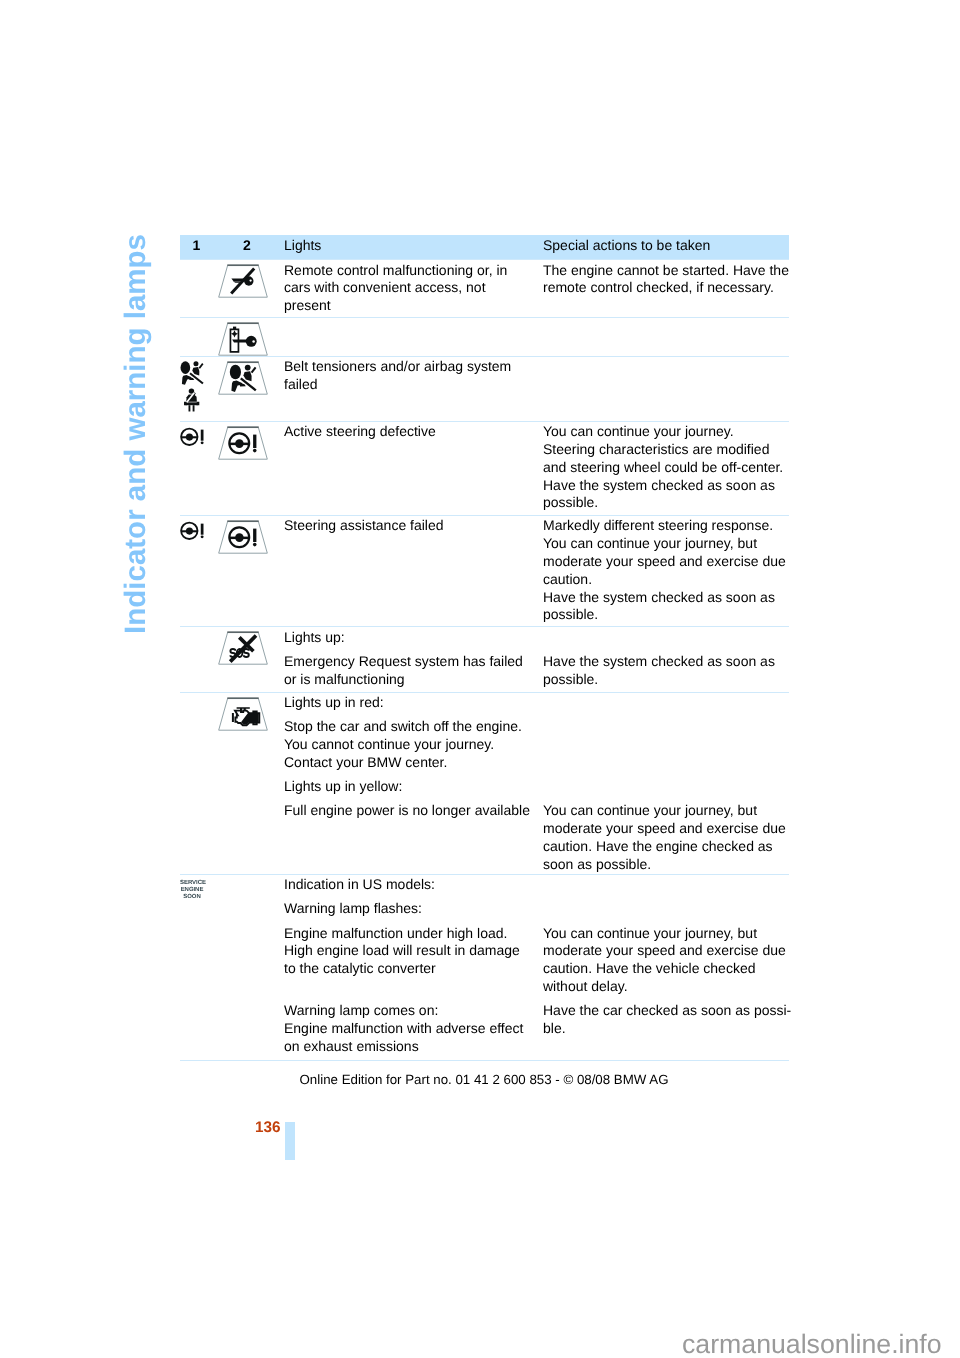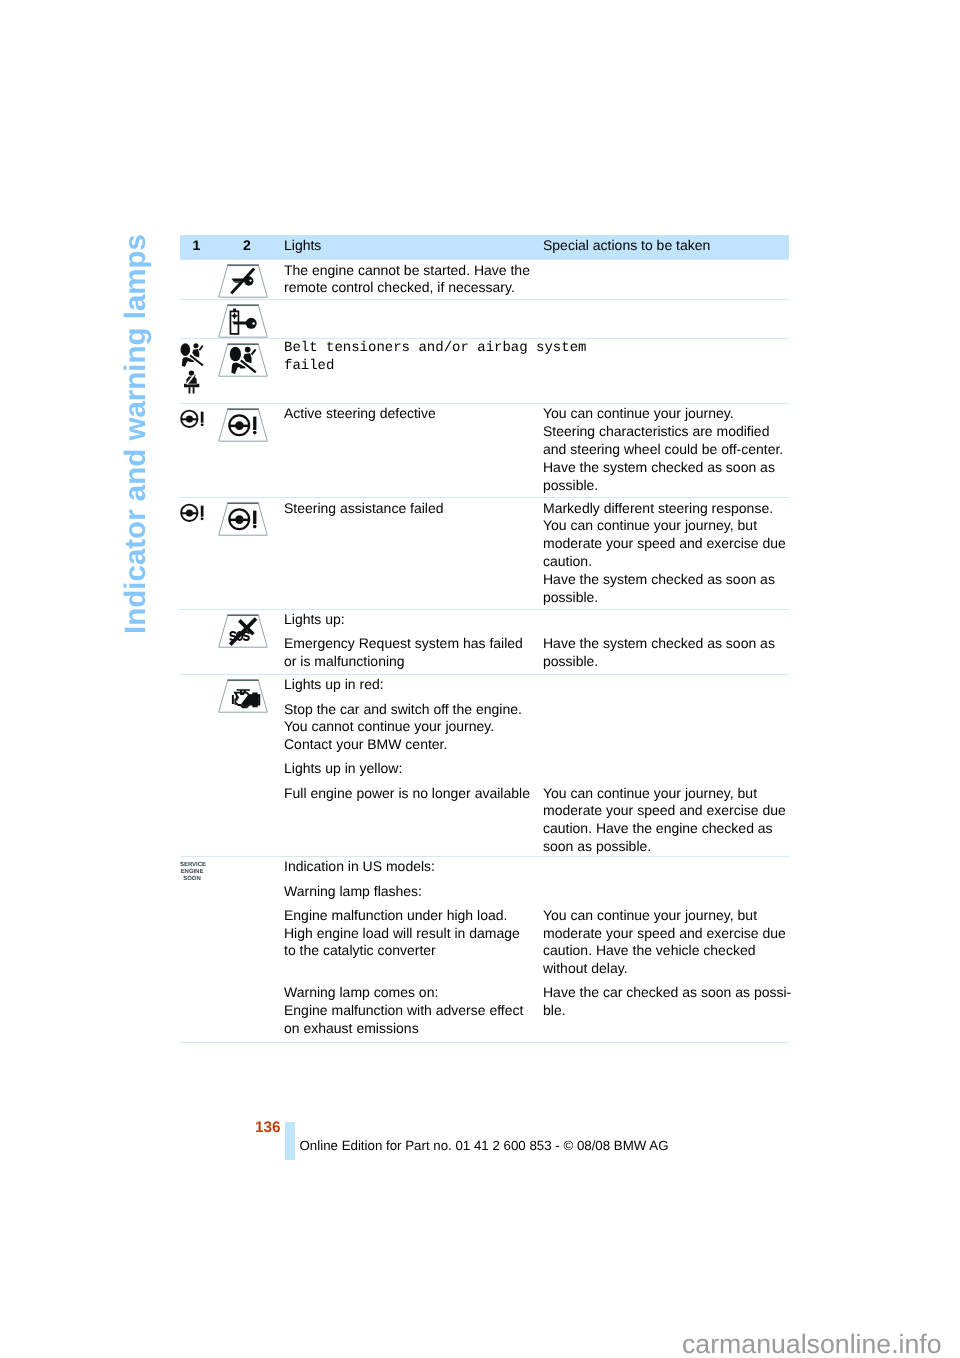--- a/index.html
+++ b/index.html
@@ -25,35 +25,35 @@
   .hdr .c4{padding-left:4px;box-sizing:border-box;}
 
   .cell{font-size:14px;line-height:17.79px;color:#000;}
     .icons{padding-top:4px;box-sizing:border-box;text-align:center;}
   .c2.icons{padding-left:14px;padding-right:12px;}
   .body{display:flex;flex:1 1 auto;flex-direction:column;padding-top:1.6px;padding-bottom:3.6px;}
   .blkrow{display:flex;margin-bottom:6.4px;}
   .row{min-height:0;}
   .r0 .body{padding-bottom:1.6px;}
   .r1 .body{padding-bottom:3.6px;}
-  .r2 .body{padding-bottom:2.6px;font-family:Liberation Mono, monospace;}
+  .r2 .body{padding-bottom:2.6px;}
   .r3 .body{padding-bottom:2.6px;}
   .r4 .body{padding-bottom:2.2px;}
   .r5 .body{padding-bottom:3px;}
   .r6 .body{padding-bottom:0px;}
   .r7 .body{padding-bottom:4.6px;}
   .r2 .icons{padding-bottom:9px;}
   .blkrow:last-child{margin-bottom:0;}
   .bc{width:259px;flex:0 0 259px;padding-left:4px;padding-right:10px;box-sizing:border-box;}
   .ba{flex:1 1 auto;padding-left:4px;box-sizing:border-box;}
   .ln{white-space:nowrap;}
 
   .foot-page{position:absolute;left:255px;top:1119px;font-size:15.3px;font-weight:bold;color:#c2410c;}
   .foot-bar{position:absolute;left:285px;top:1122px;width:10px;height:38px;background:#c0e4fd;}
-  .foot-txt{position:absolute;left:299.5px;top:1138px;font-size:13.3px;color:#000;}
+  .foot-txt{position:absolute;left:299.5px;top:1072px;font-size:13.3px;color:#000;}
   .wm{position:absolute;left:682px;top:1329px;font-size:26.7px;color:#9a9a9a;}
   svg{display:block;}
   .ic{display:block;margin:0 auto;}
   .ic2{display:block;margin:3px auto 0;}
   .ses{font-family:"Liberation Sans",sans-serif;font-size:6.0px;line-height:7.0px;font-weight:bold;color:#3a4c53;text-align:center;letter-spacing:-0.05px;width:24px;margin-top:1px;}
 </style>
 </head>
 <body>
 
 <div class="page">
@@ -77,20 +77,25 @@
                 <path d="M13.4 14.6 L31.0 14.6 L31.0 17.6 L15.6 17.6 Z"></path>
                 <circle cx="30.8" cy="17.0" r="4.7"></circle>
                 <circle cx="32.6" cy="16.6" r="1.15" fill="#fff"></circle>
                 <path d="M15.2 17.6 L21.9 17.6 L21.9 18.8 L17.4 18.8 Z"></path>
               </g>
               <path d="M13.2 29.4 L36.2 4.6" stroke="#0e1112" stroke-width="3.0" fill="none" stroke-linecap="butt"></path>
             </svg>
           </div>
           <div class="cell body">
             <div class="blkrow">
+              <div class="bc">
+                <div class="ln">Remote control malfunctioning or, in</div>
+                <div class="ln">cars with convenient access, not</div>
+                <div class="ln">present</div>
+              </div>
               <div class="ba">
                 <div class="ln">The engine cannot be started. Have the</div>
                 <div class="ln">remote control checked, if necessary.</div>
               </div>
             </div>
           </div>
         </div>
         <div class="row r1">
           <div class="cell c1 icons"></div>
           <div class="cell c2 icons">

